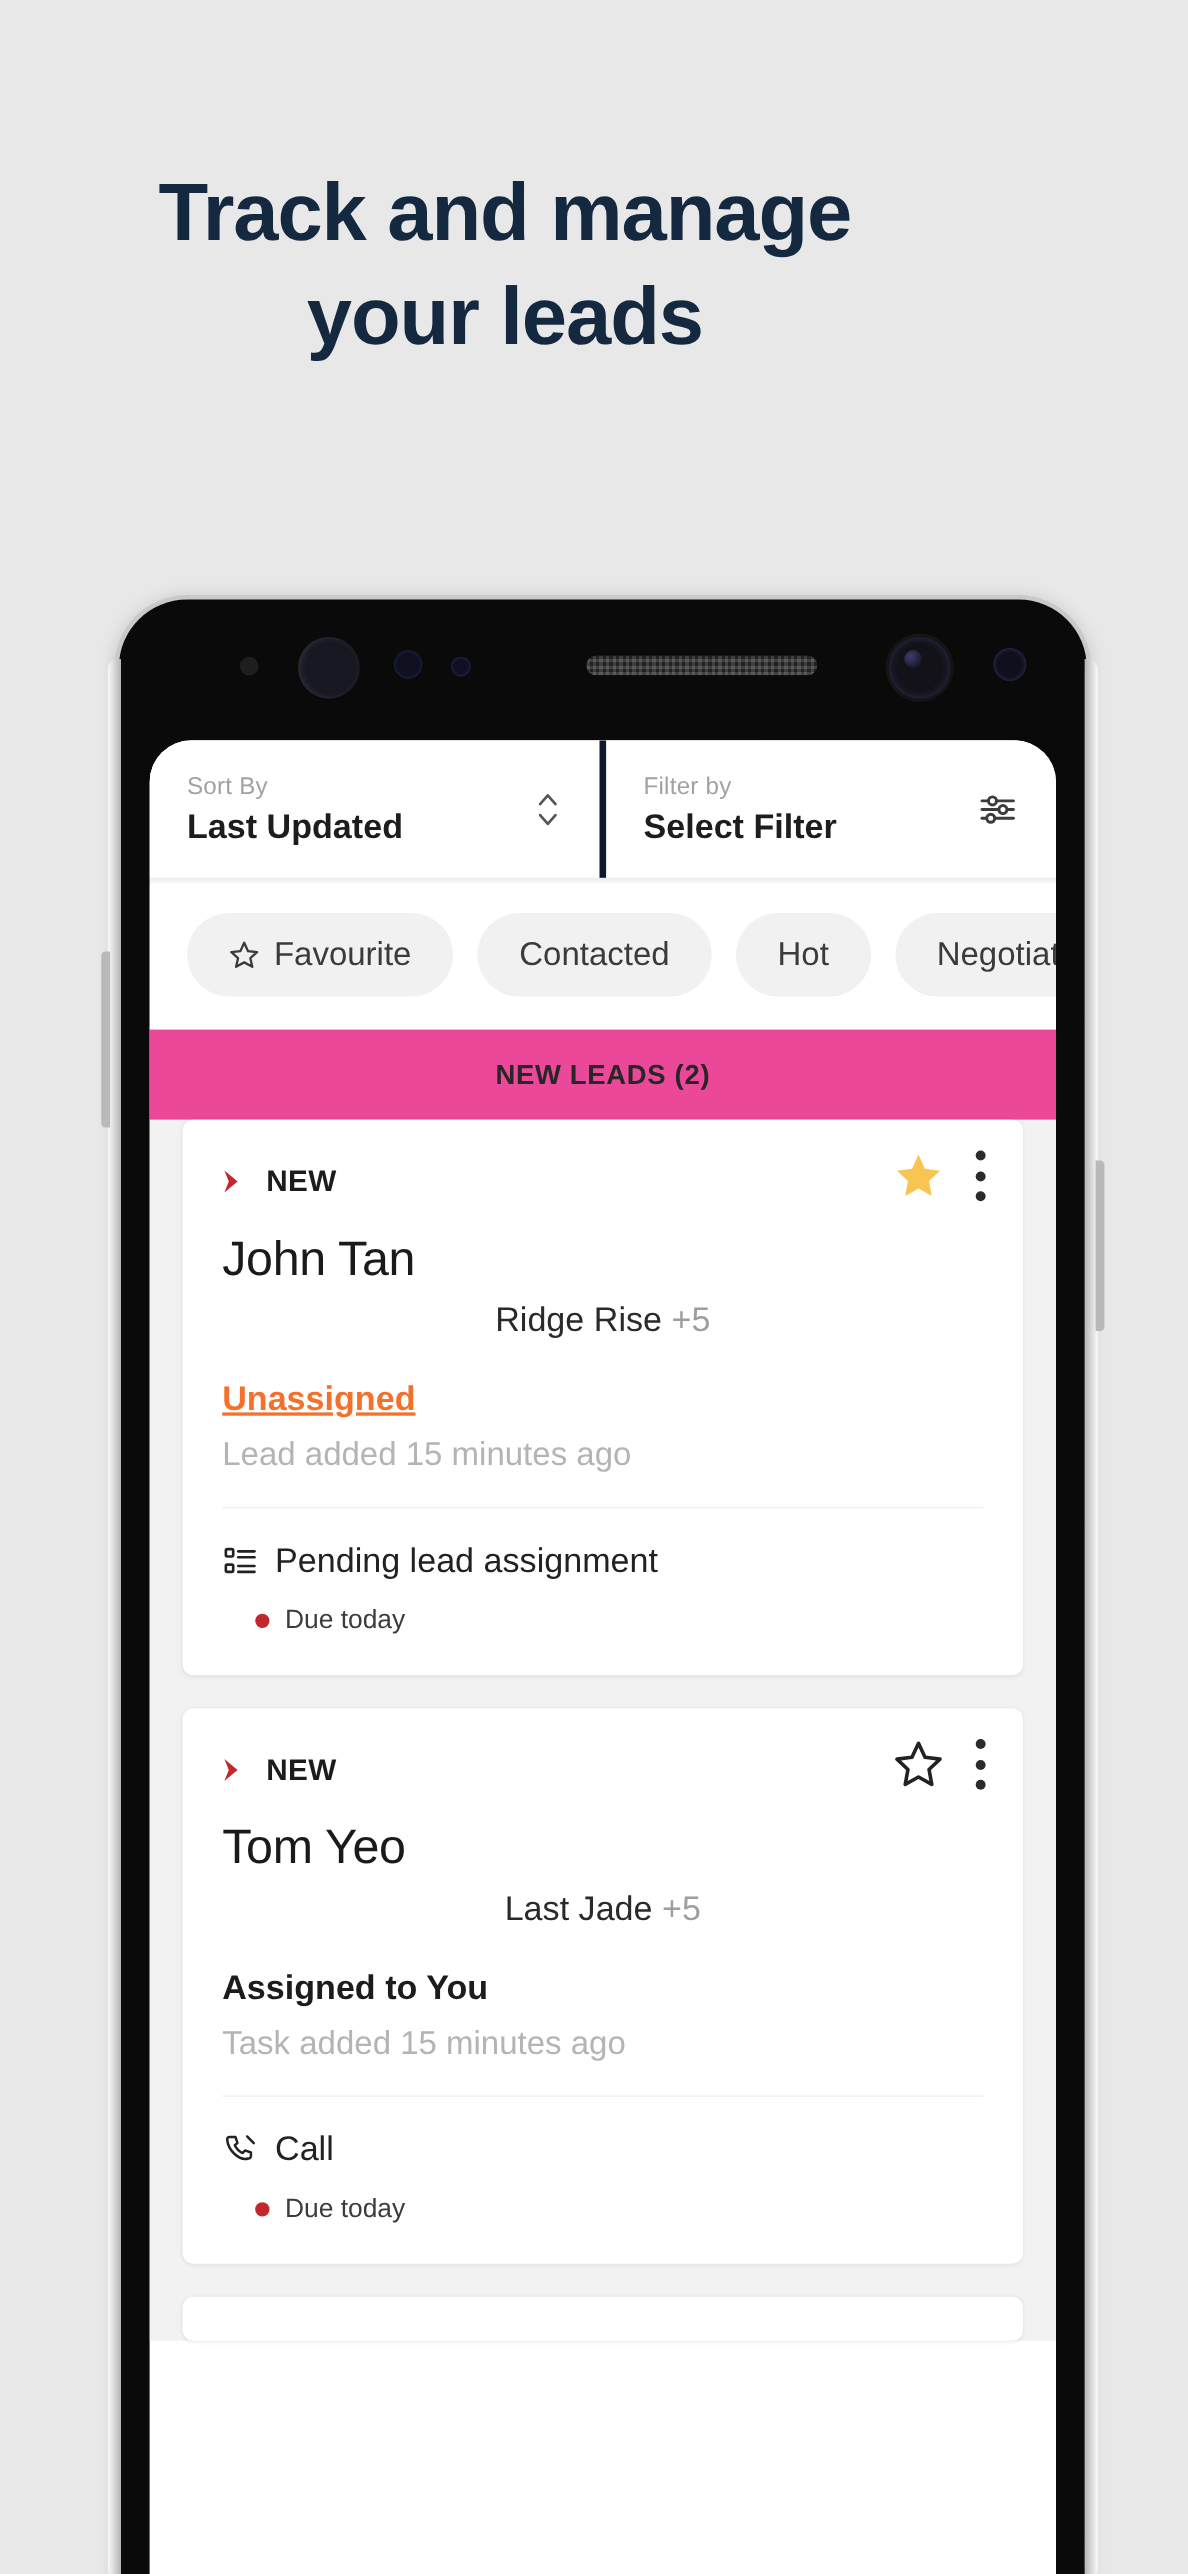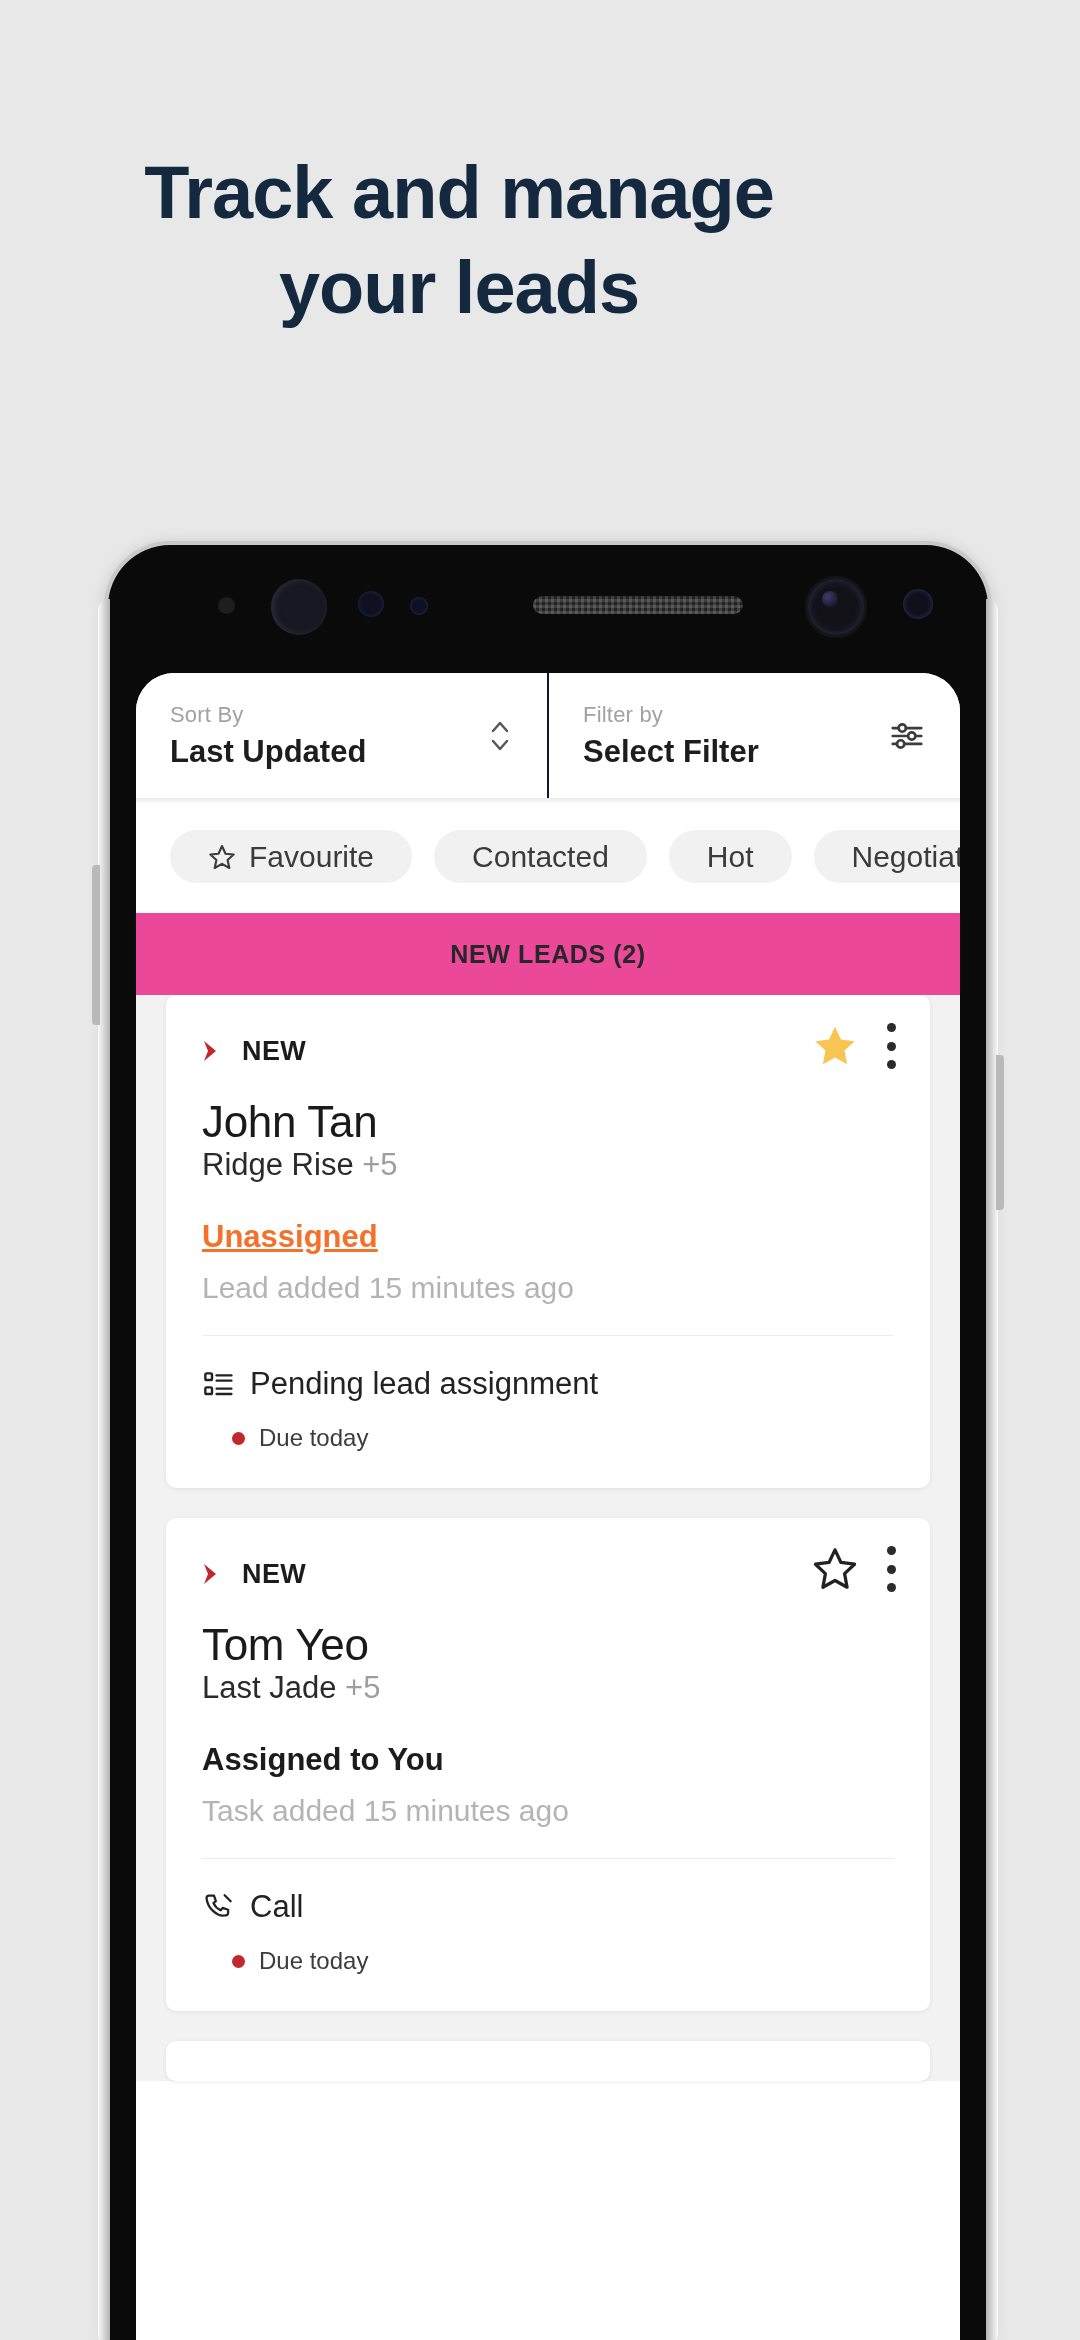--- a/index.html
+++ b/index.html
@@ -91,38 +91,38 @@
     position:absolute; left:28px; top:128px;
     width:824px; height:1672px;
     background:#ffffff;
     border-radius:38px 38px 0 0;
     overflow:hidden;
   }
 
   
   .sfbar { display:flex; height:125px; background:#fff; }
   .sf-cell { flex:1; display:flex; align-items:center; padding:0 34px; position:relative; }
-  .sf-cell.left { border-right:2px solid #0f172a; }
+  .sf-cell.left { border-right:6px solid #0f172a; }
   .sf-texts { flex:1; }
   .sf-label { font-size:22px; color:#a2a2a2; margin-bottom:6px; letter-spacing:.2px; }
   .sf-value { font-size:31px; color:#1d1d1d; font-weight:bold; white-space:nowrap; }
   .ic-updown { width:26px; height:42px; position:relative; flex:none; }
   .ic-updown svg { width:26px; height:42px; }
   .ic-sliders { width:38px; height:38px; flex:none; }
   .bar-shadow { height:6px; background:linear-gradient(#e9e9e9,#ffffff00); }
 
   
   .chiprow {
     display:flex; gap:22px; padding:26px 34px 30px 34px;
     background:#fff; white-space:nowrap; overflow:hidden;
   }
   .chip {
     display:flex; align-items:center; gap:13px;
     background:#f1f1f1; color:#3b3b3b;
-    border-radius:38px; padding:0 38px; height:53px;
+    border-radius:38px; padding:0 38px; height:76px;
     font-size:30px; flex:none;
   }
   .chip .star-o { width:28px; height:28px; }
 
   
   .section-hd {
     background:#ec4899; height:82px;
     display:flex; align-items:center; justify-content:center;
     font-size:25px; font-weight:bold; color:#272727; letter-spacing:.6px;
   }
@@ -140,21 +140,21 @@
   .row-new { display:flex; align-items:center; gap:14px; height:44px; }
   .new-arrow { width:26px; height:26px; flex:none; }
   .new-text { font-size:27px; font-weight:bold; color:#1c1c1c; letter-spacing:.4px; }
   .card-actions { position:absolute; right:34px; top:28px; display:flex; align-items:center; gap:28px; }
   .star-icn { width:46px; height:46px; }
   .kebab { width:10px; height:46px; display:flex; flex-direction:column;
            justify-content:space-between; align-items:center; }
   .kebab i { width:9px; height:9px; border-radius:50%; background:#2b2b2b; display:block; }
 
   .lead-name { font-size:44px; color:#1a1a1a; margin-top:24px; letter-spacing:-.3px; }
-  .lead-proj { font-size:31px; color:#2a2a2a; margin-top:0; }
+  .lead-proj { font-size:31px; color:#2a2a2a; margin-top:12px;text-align:center; }
   .lead-proj .plus { color:#9e9e9e; }
   .lead-status { font-size:31px; font-weight:bold; margin-top:36px; }
   .lead-status.unassigned { color:#f4712b;text-decoration:underline; }
   .lead-status.assigned { color:#1c1c1c; }
   .lead-added { font-size:30px; color:#b4b4b4; margin-top:16px; }
 
   .card-div { height:1px; background:#ececec; margin:0 36px; }
 
   .card-task { padding:30px 36px 36px 36px; }
   .task-row { display:flex; align-items:center; gap:16px; }

